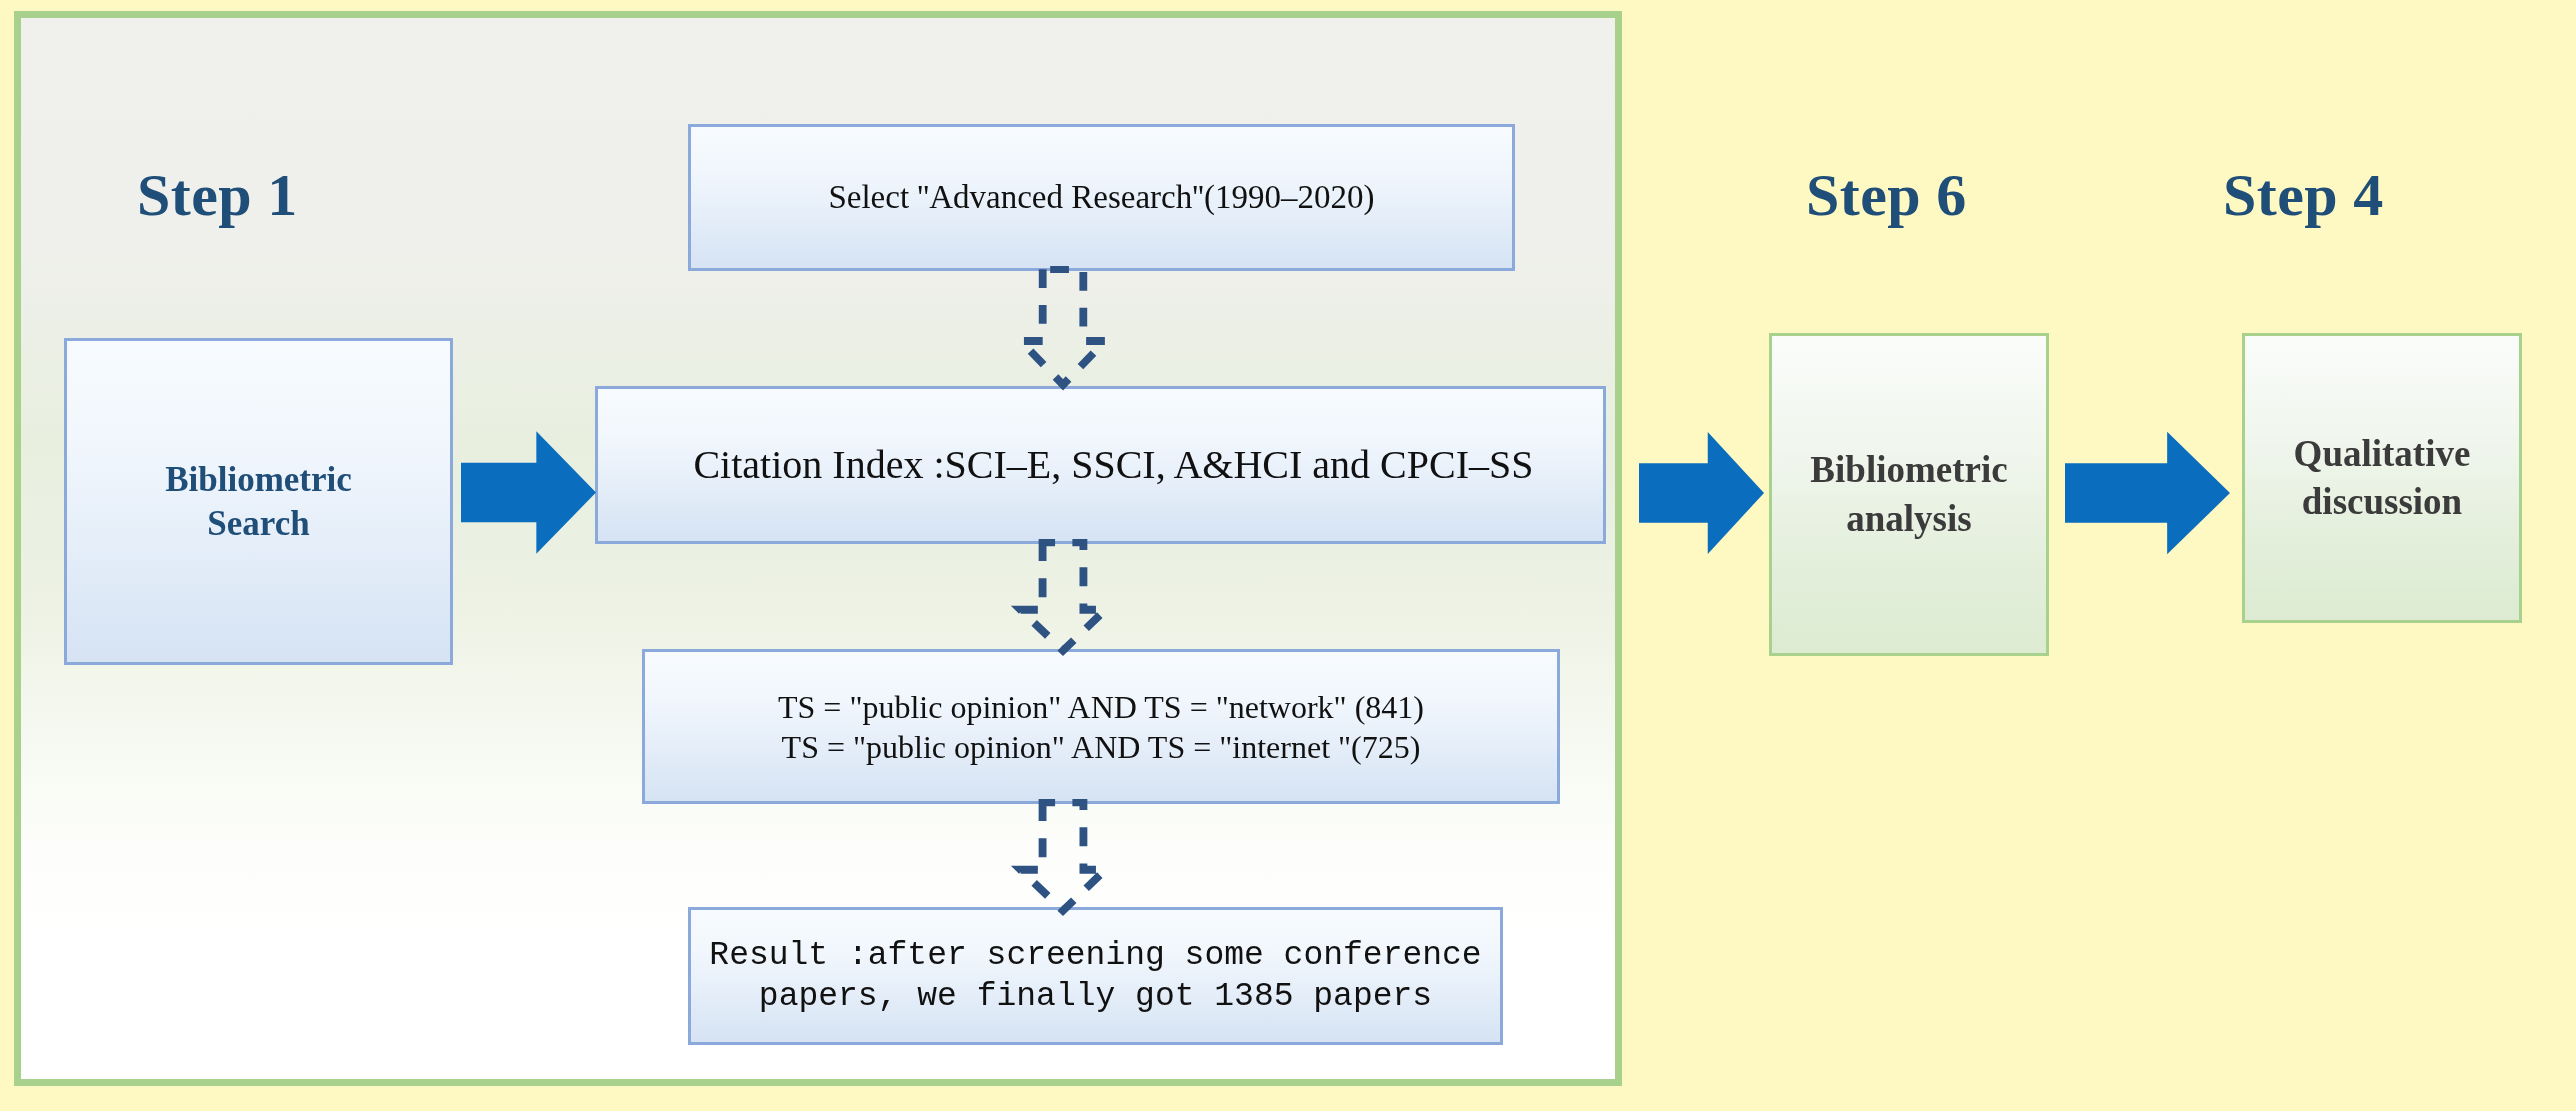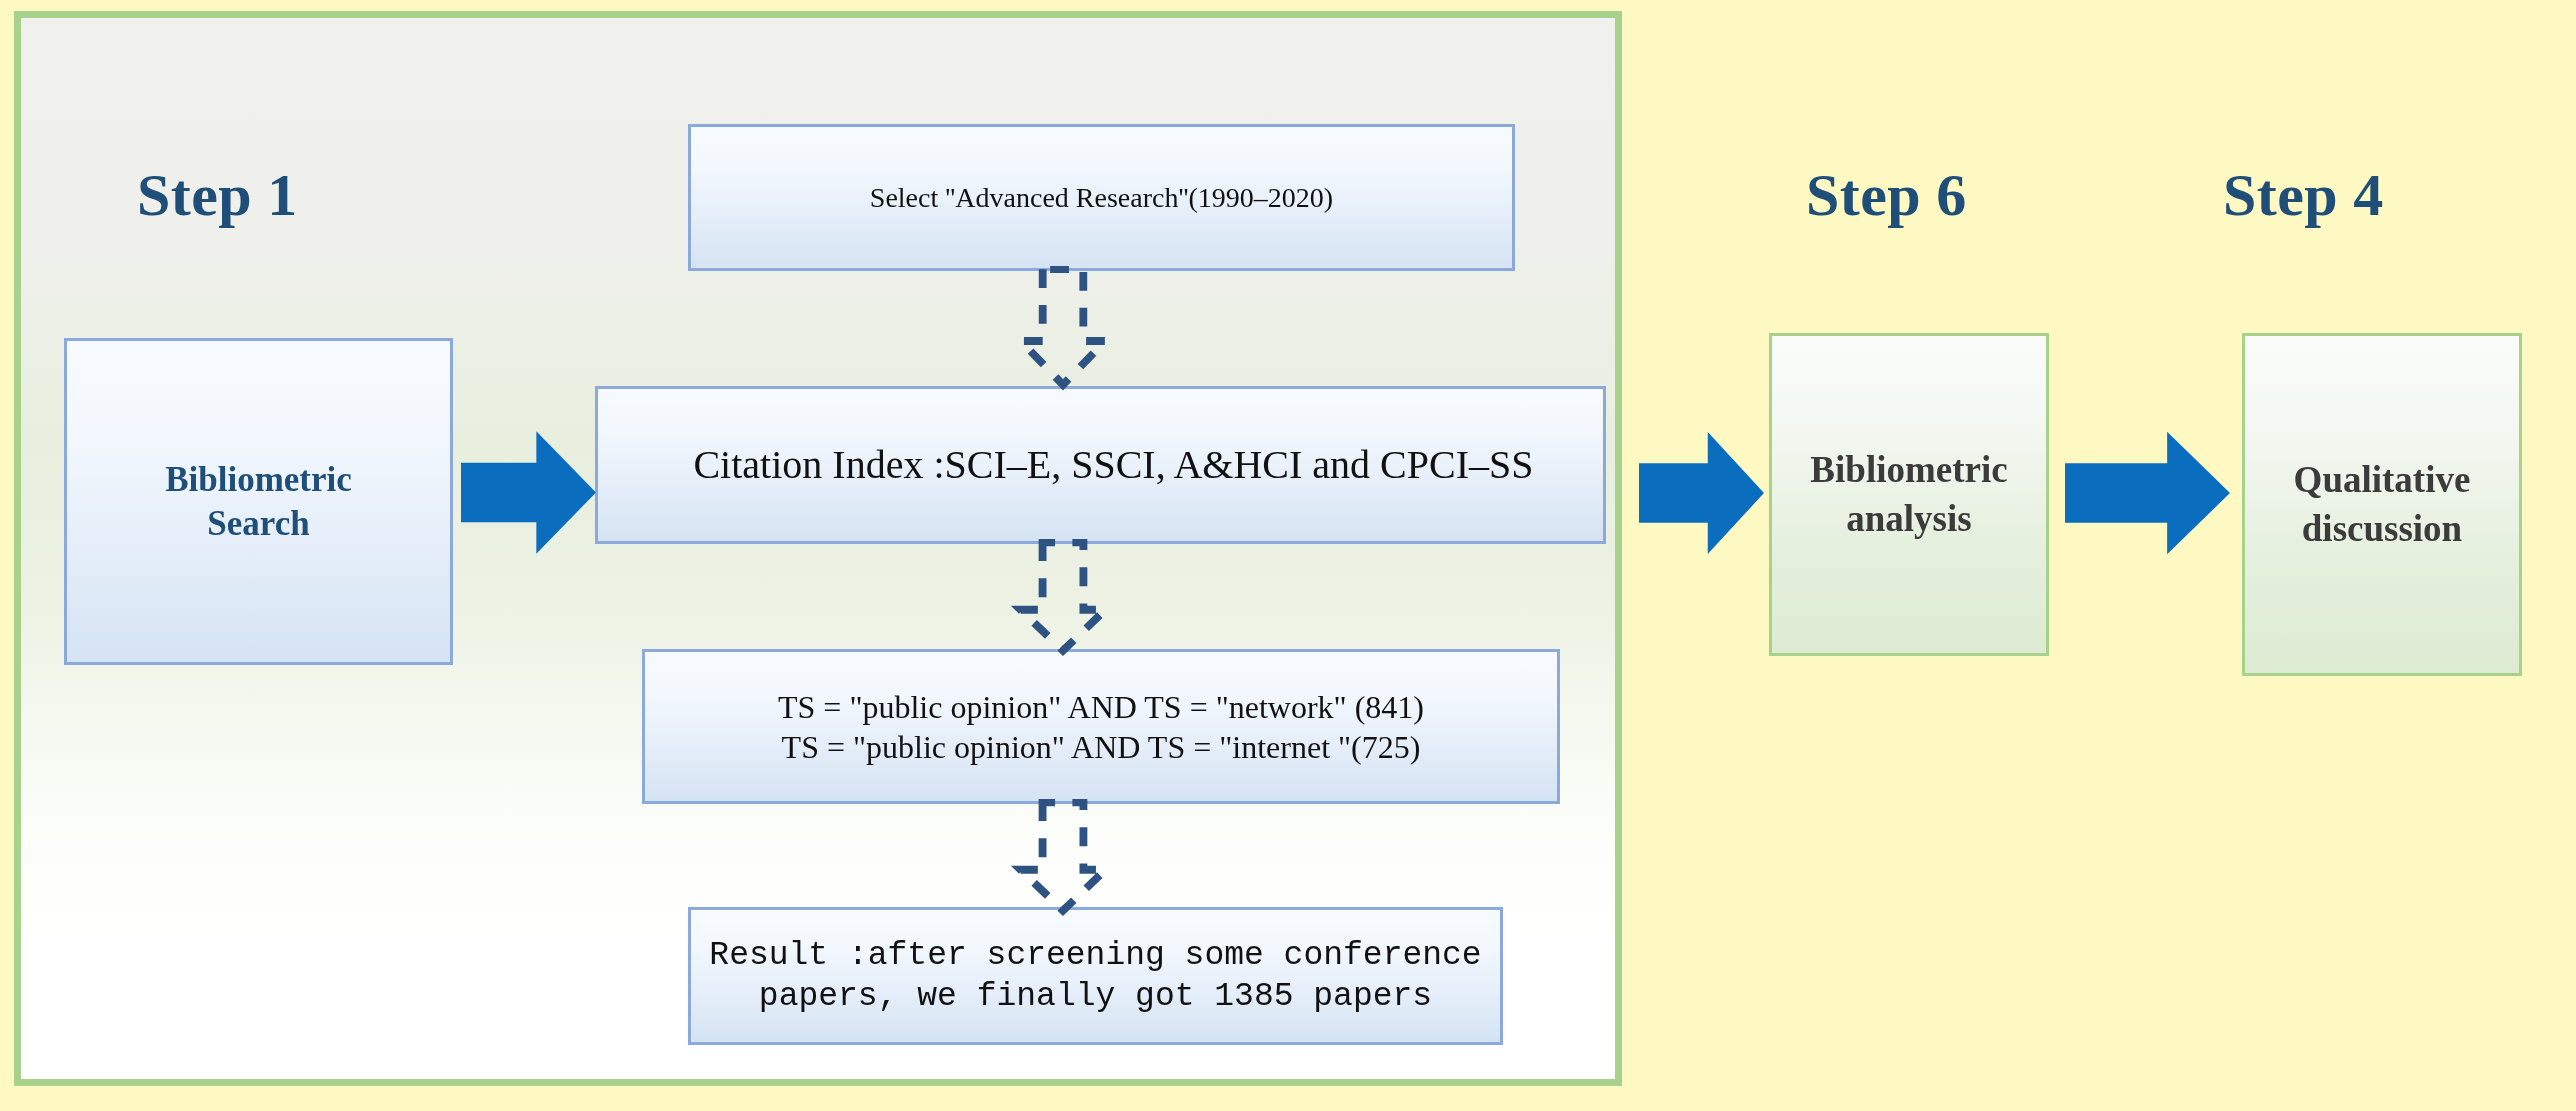--- a/index.html
+++ b/index.html
@@ -89,21 +89,21 @@
   .solid-arrow {
     position: absolute;
   }
 
   
   .dash-arrow {
     position: absolute;
   }
 
   
-  #box-select      { font-size: 28px; text-align: center; }
+  #box-select      { font-size: 33px; text-align: center; }
   #box-citation    { font-size: 40px; padding-left: 26px; }
   #box-ts          { font-size: 32px; }
   #box-result      { font-size: 33px; font-family: Liberation Mono, monospace; }
   #box-biblio-search {
     font-weight: bold;
     font-size: 35px;
     color: #1F4E79;
   }
 </style>
 </head>
@@ -138,21 +138,21 @@
   <div class="bluebox" id="box-result" style="left:688px; top:907px; width:815px; height:138px;">
     <span class="txt">Result :after screening some conference
 papers, we finally got 1385 papers</span>
   </div>
 
   <div class="greenbox" style="left:1769px; top:333px; width:280px; height:323px;">
     <span class="txt">Bibliometric
 analysis</span>
   </div>
 
-  <div class="greenbox" style="left:2242px; top:333px; width:280px; height:343px;">
+  <div class="greenbox" style="left:2242px; top:333px; width:280px; height:290px;">
     <span class="txt">Qualitative
 discussion</span>
   </div>
 
   <svg class="solid-arrow" style="left:461px; top:425px;" width="135" height="135" viewBox="0 0 172 172">
     <polygon points="0,48 96,48 96,8 172,86 96,164 96,124 0,124" fill="#0B6DBE"></polygon>
   </svg>
 
   <svg class="solid-arrow" style="left:1639px; top:427px;" width="125" height="132" viewBox="0 0 160 168">
     <polygon points="0,46 88,46 88,6 160,84 88,162 88,122 0,122" fill="#0B6DBE"></polygon>

